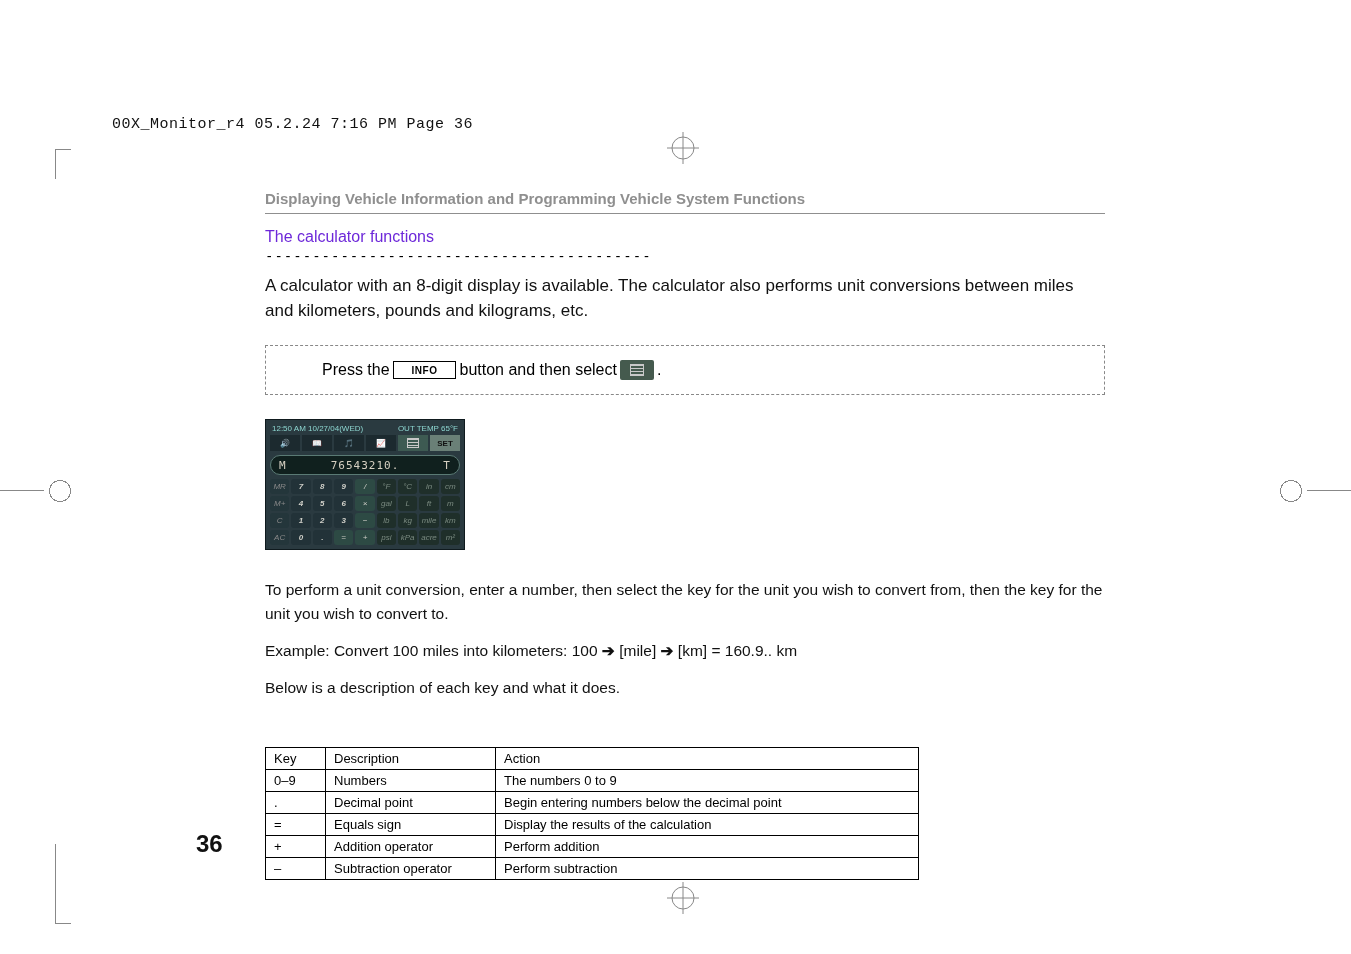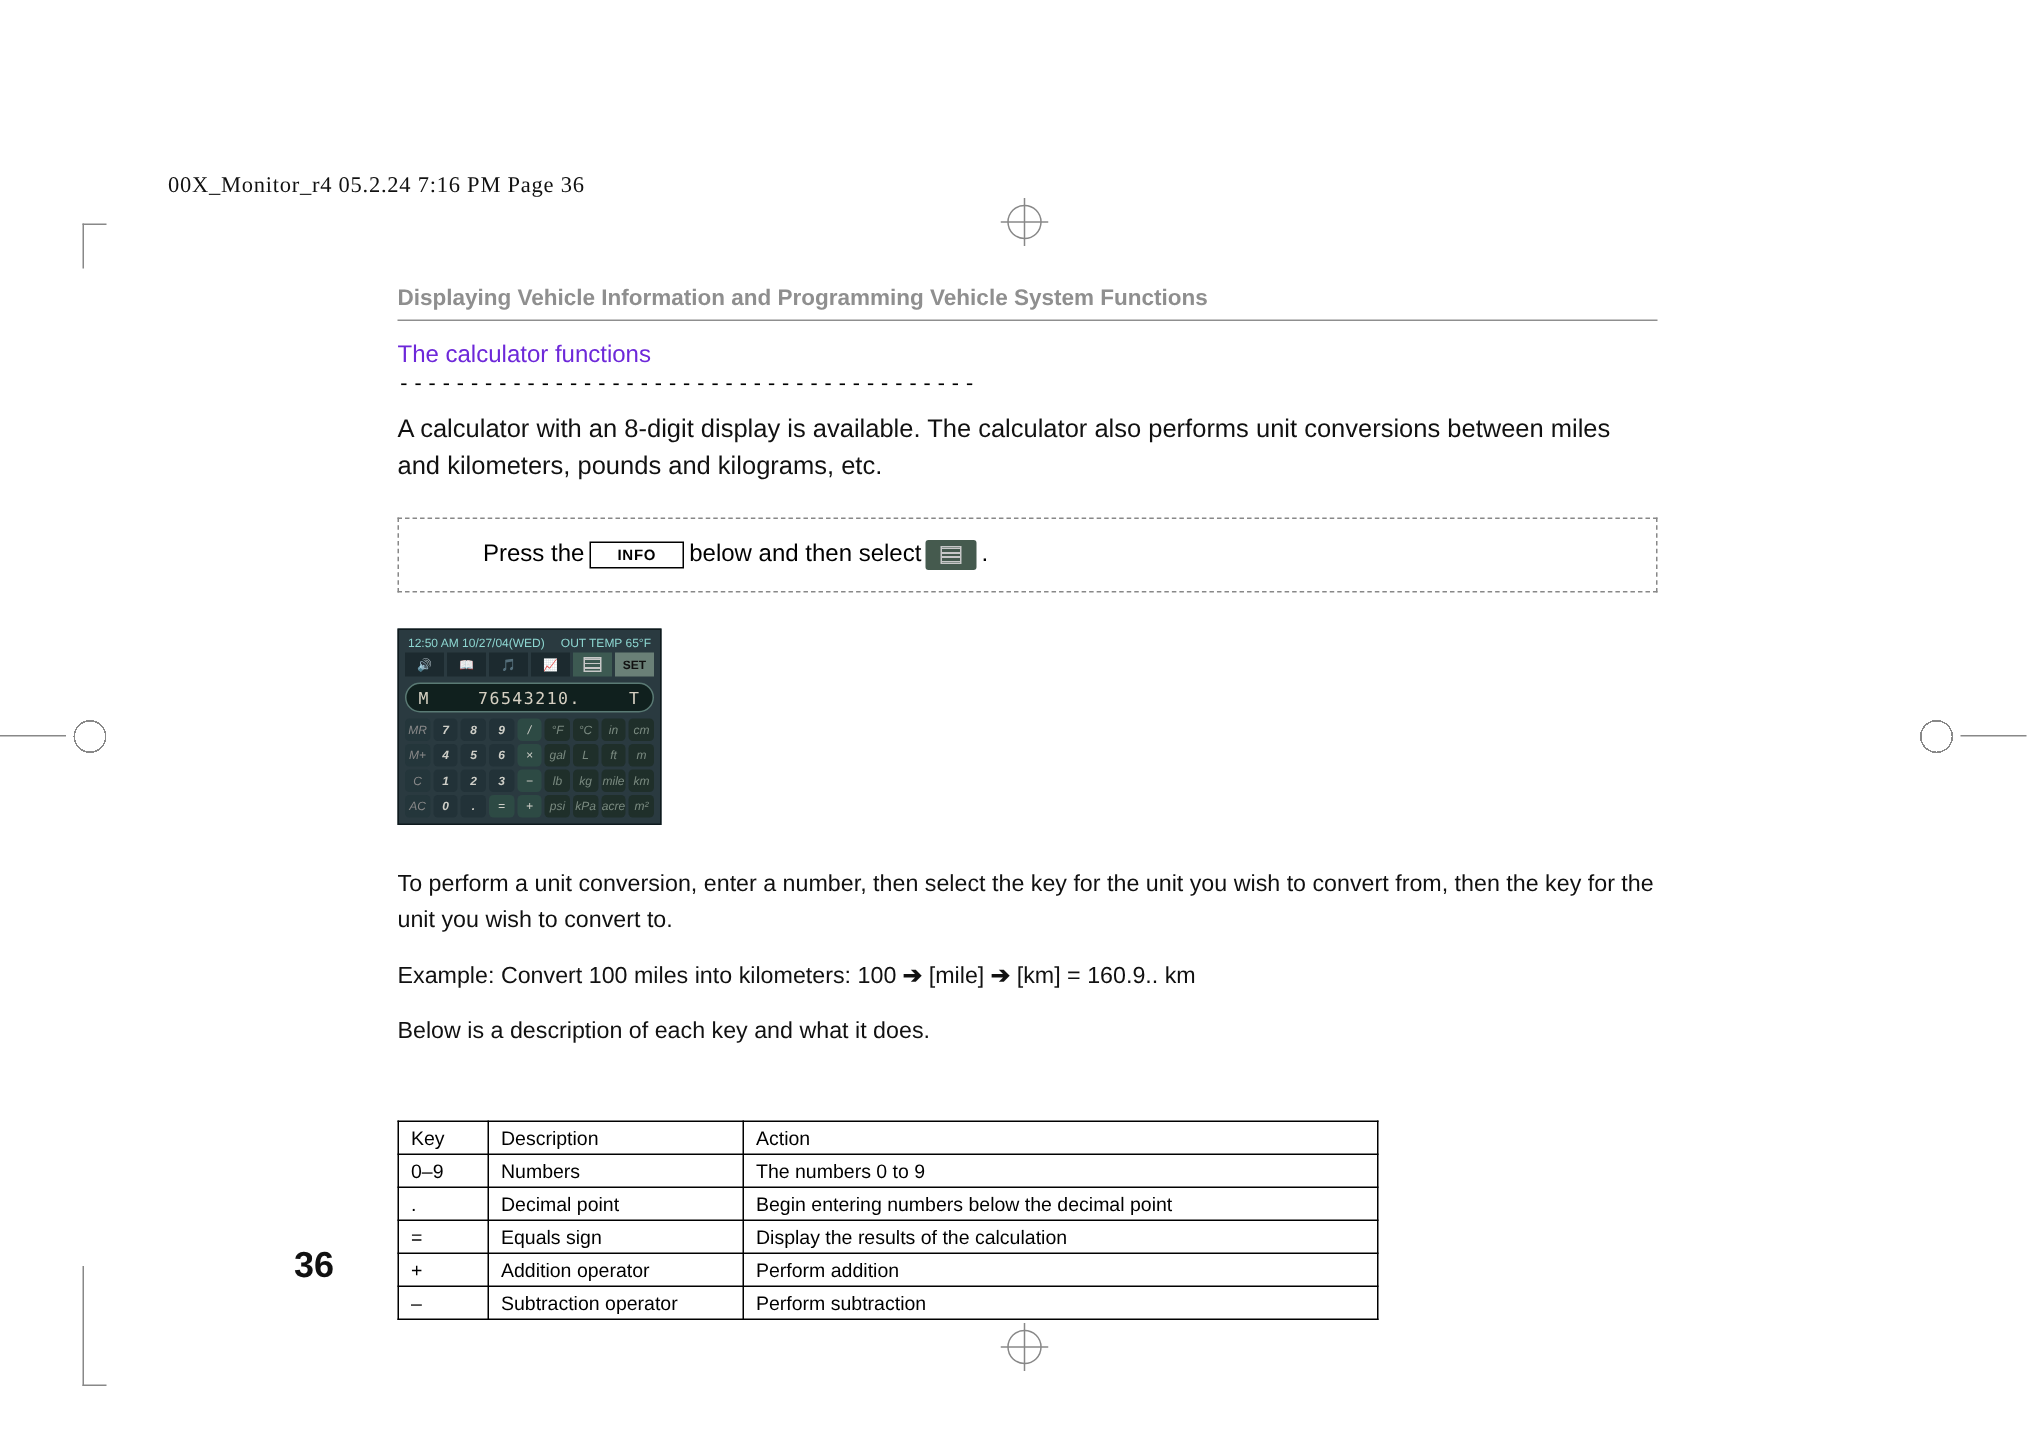--- a/index.html
+++ b/index.html
@@ -59,21 +59,21 @@
     left: 55px; bottom: 30px;
     width: 16px; height: 80px;
     border-left: 1px solid #888;
     border-bottom: 1px solid #888;
   }
 
   .header-line {
     position: absolute;
     left: 112px; top: 116px;
     font-size: 15px;
-    font-family: Liberation Serif, serif;
+    font-family: Liberation Mono, monospace;
     color: #111;
     letter-spacing: 0.5px;
   }
 
   .page {
     position: absolute;
     left: 265px;
     top: 190px;
     width: 840px;
   }
@@ -139,21 +139,21 @@
     font-size: 10px;
     border-radius: 2px;
   }
   .calc-icon-inner {
     width: 14px; height: 12px;
     border: 1px solid #c8c8c8;
     background: repeating-linear-gradient(to bottom, #c8c8c8 0 1px, transparent 1px 3px);
   }
 
   .calc-shot {
-    width: 176px;
+    width: 200px;
     margin-bottom: 28px;
   }
   .calc-frame {
     background: #2a3a40;
     border: 1px solid #0f1a1e;
     padding: 4px;
     font-family: Arial, sans-serif;
   }
   .calc-top {
     display:flex;
@@ -270,21 +270,21 @@
 <div class="page">
   <div class="breadcrumb">Displaying Vehicle Information and Programming Vehicle System Functions</div>
   <div class="breadcrumb-rule"></div>
   <div class="h1">The calculator functions</div>
   <div class="dashes">-----------------------------------------</div>
   <div class="body-text">A calculator with an 8-digit display is available. The calculator also performs unit conversions between miles and kilometers, pounds and kilograms, etc.</div>
 
   <div class="instr-box">
     <span>Press the </span>
     <span class="info-btn">INFO</span>
-    <span> below and then select </span>
+    <span> button and then select </span>
     <span class="calc-icon">
         <span class="calc-icon-inner"></span>
       </span>
     <span>.</span>
   </div>
 
   <div class="calc-shot">
     <div class="calc-frame">
       <div class="calc-top">
         <span><span>12:50</span> <span>AM</span> <span>10/27/04(WED)</span></span>

